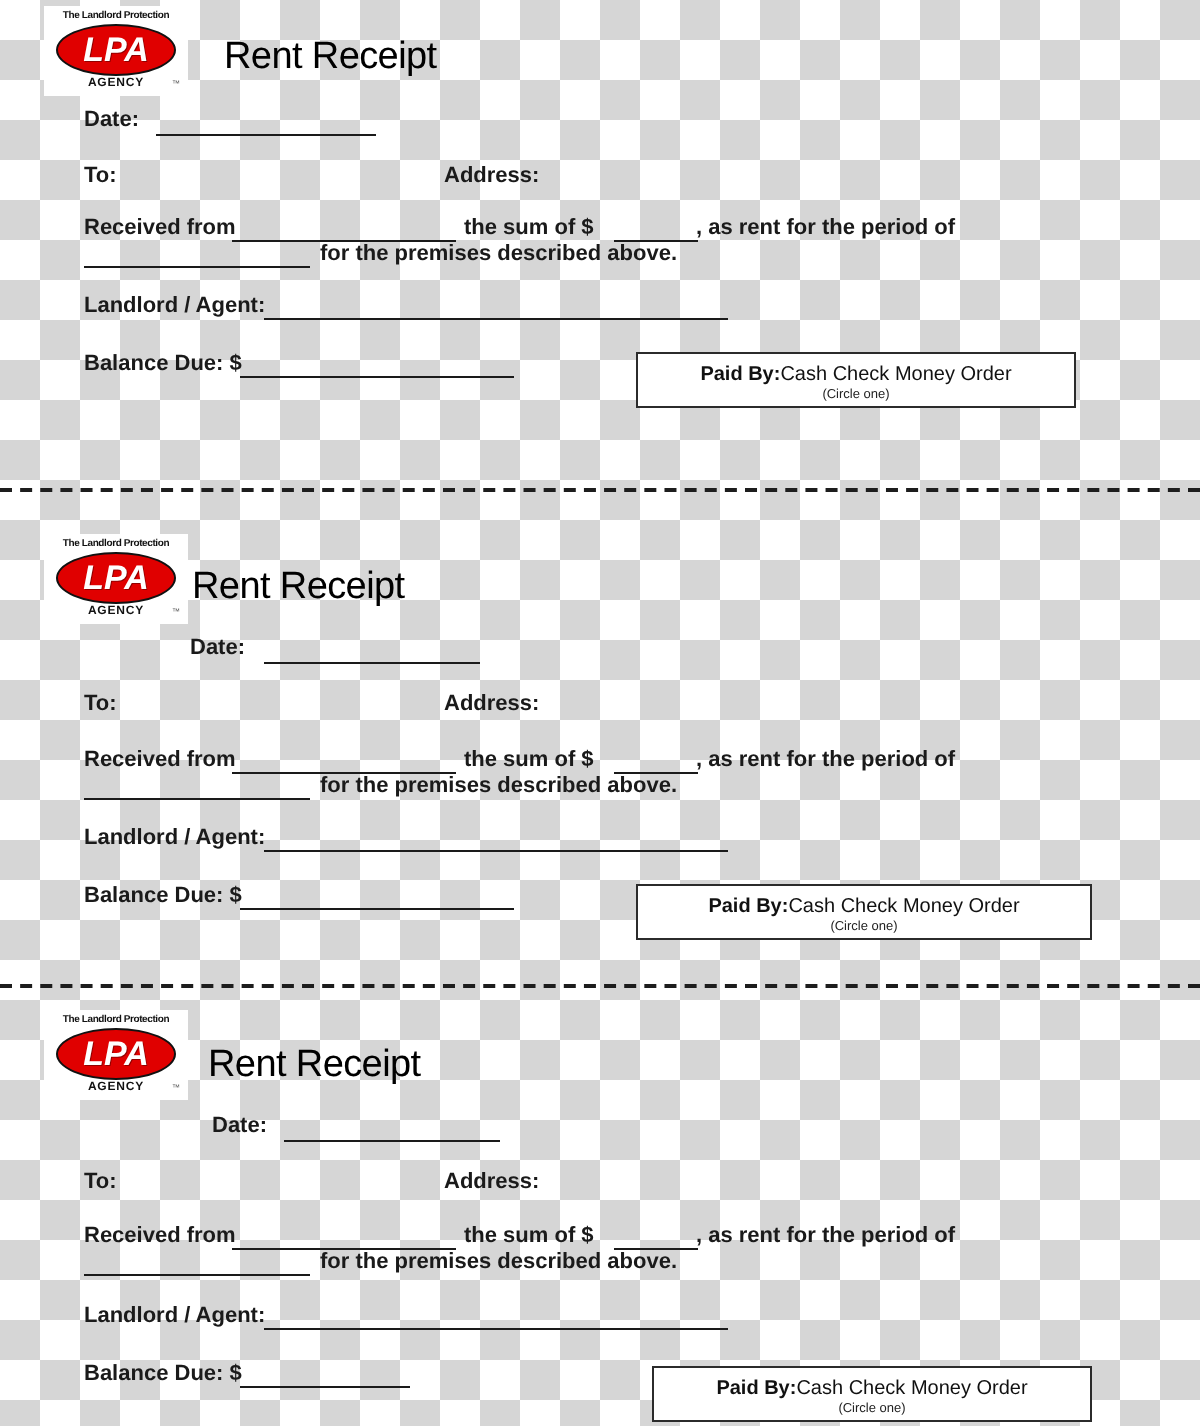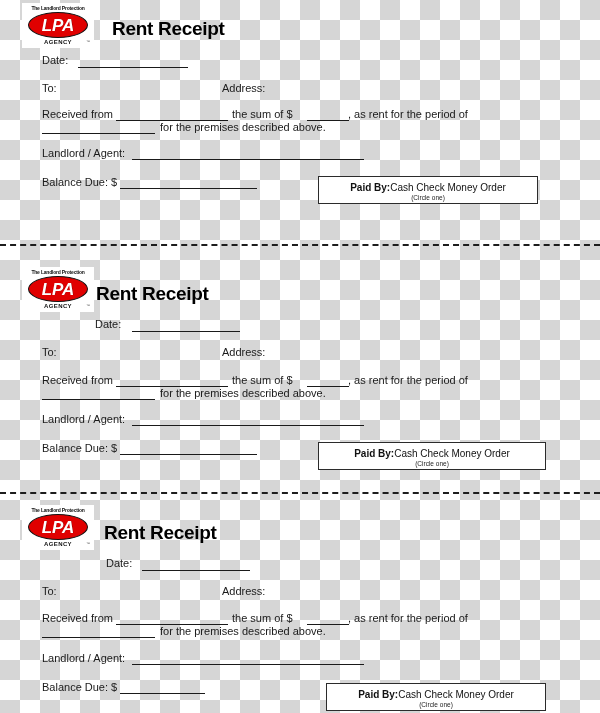--- a/index.html
+++ b/index.html
@@ -92,31 +92,32 @@
   .logo-tm {
     position: absolute;
     font-family: "Liberation Sans", sans-serif;
     color: #555555;
     line-height: 1;
   }
 
   
   .title {
     position: absolute;
-    font-weight: bold;
+    font-weight: normal;
     color: #000000;
     white-space: nowrap;
     letter-spacing: -0.3px;
   }
 
   
   .lbl {
     position: absolute;
     white-space: nowrap;
     color: #1a1a1a;
+    font-weight: bold;
   }
 
   
   .rule {
     position: absolute;
     border-bottom: 1.2px solid #1a1a1a;
     height: 0;
   }
 
   

